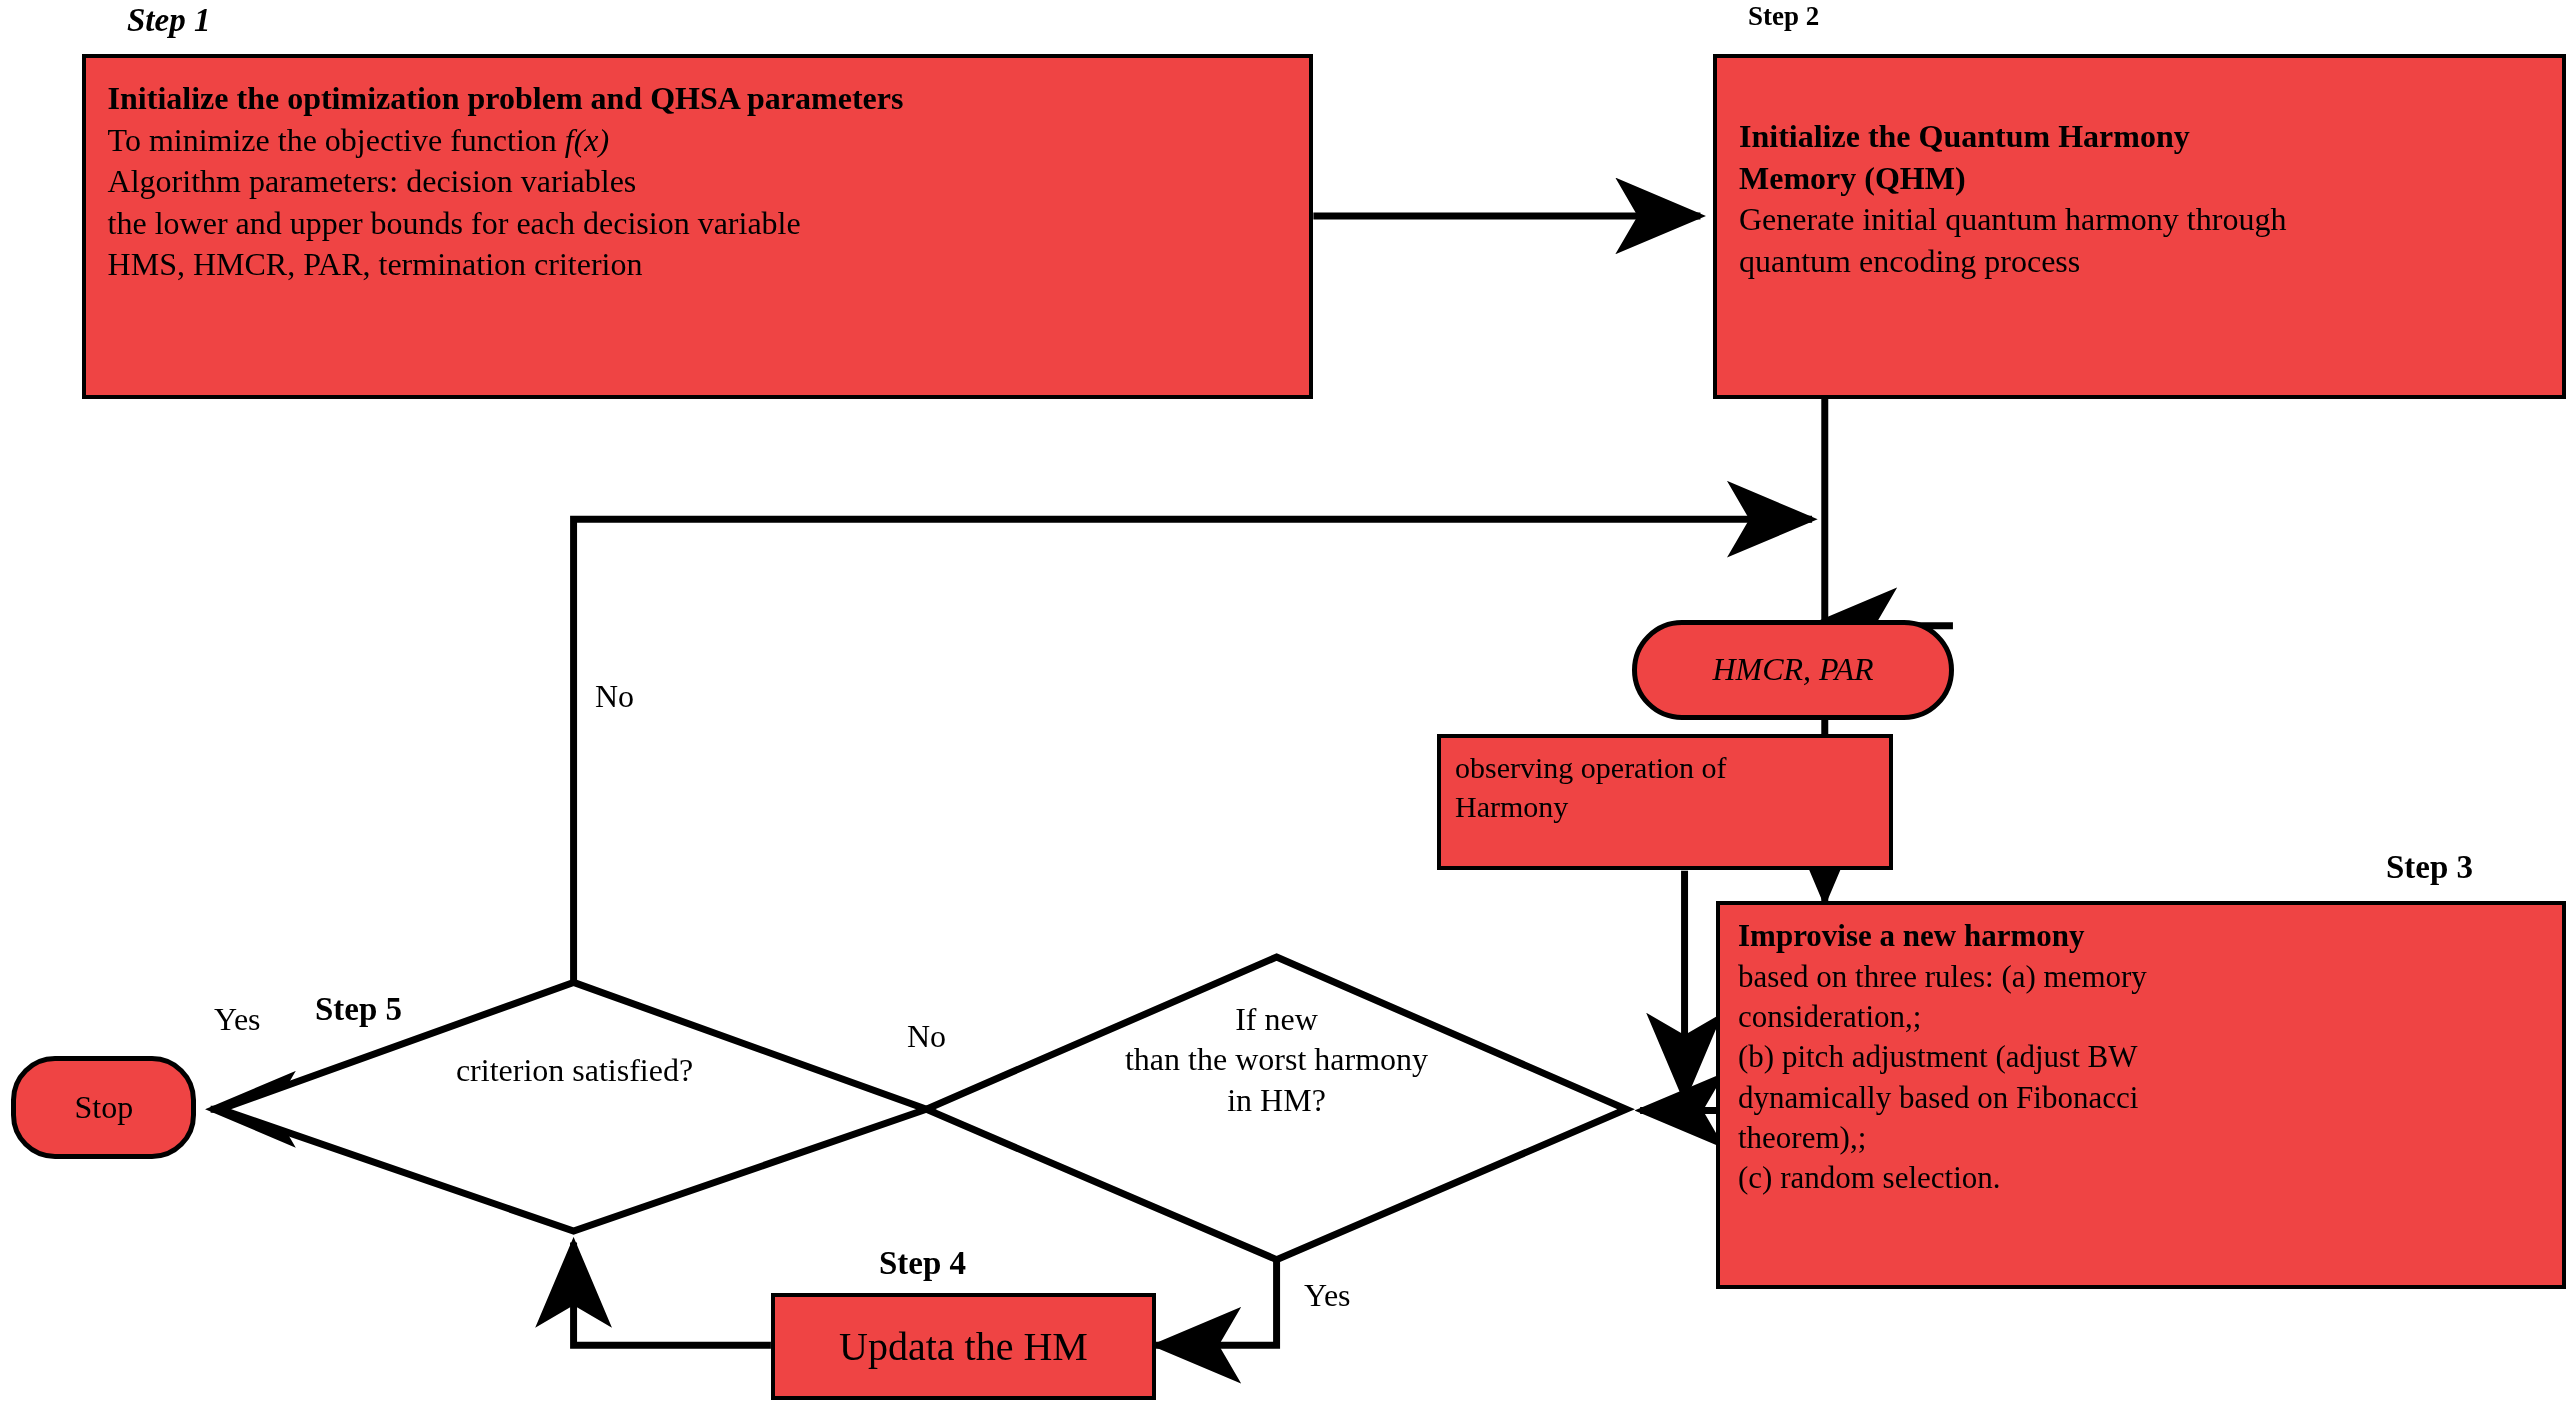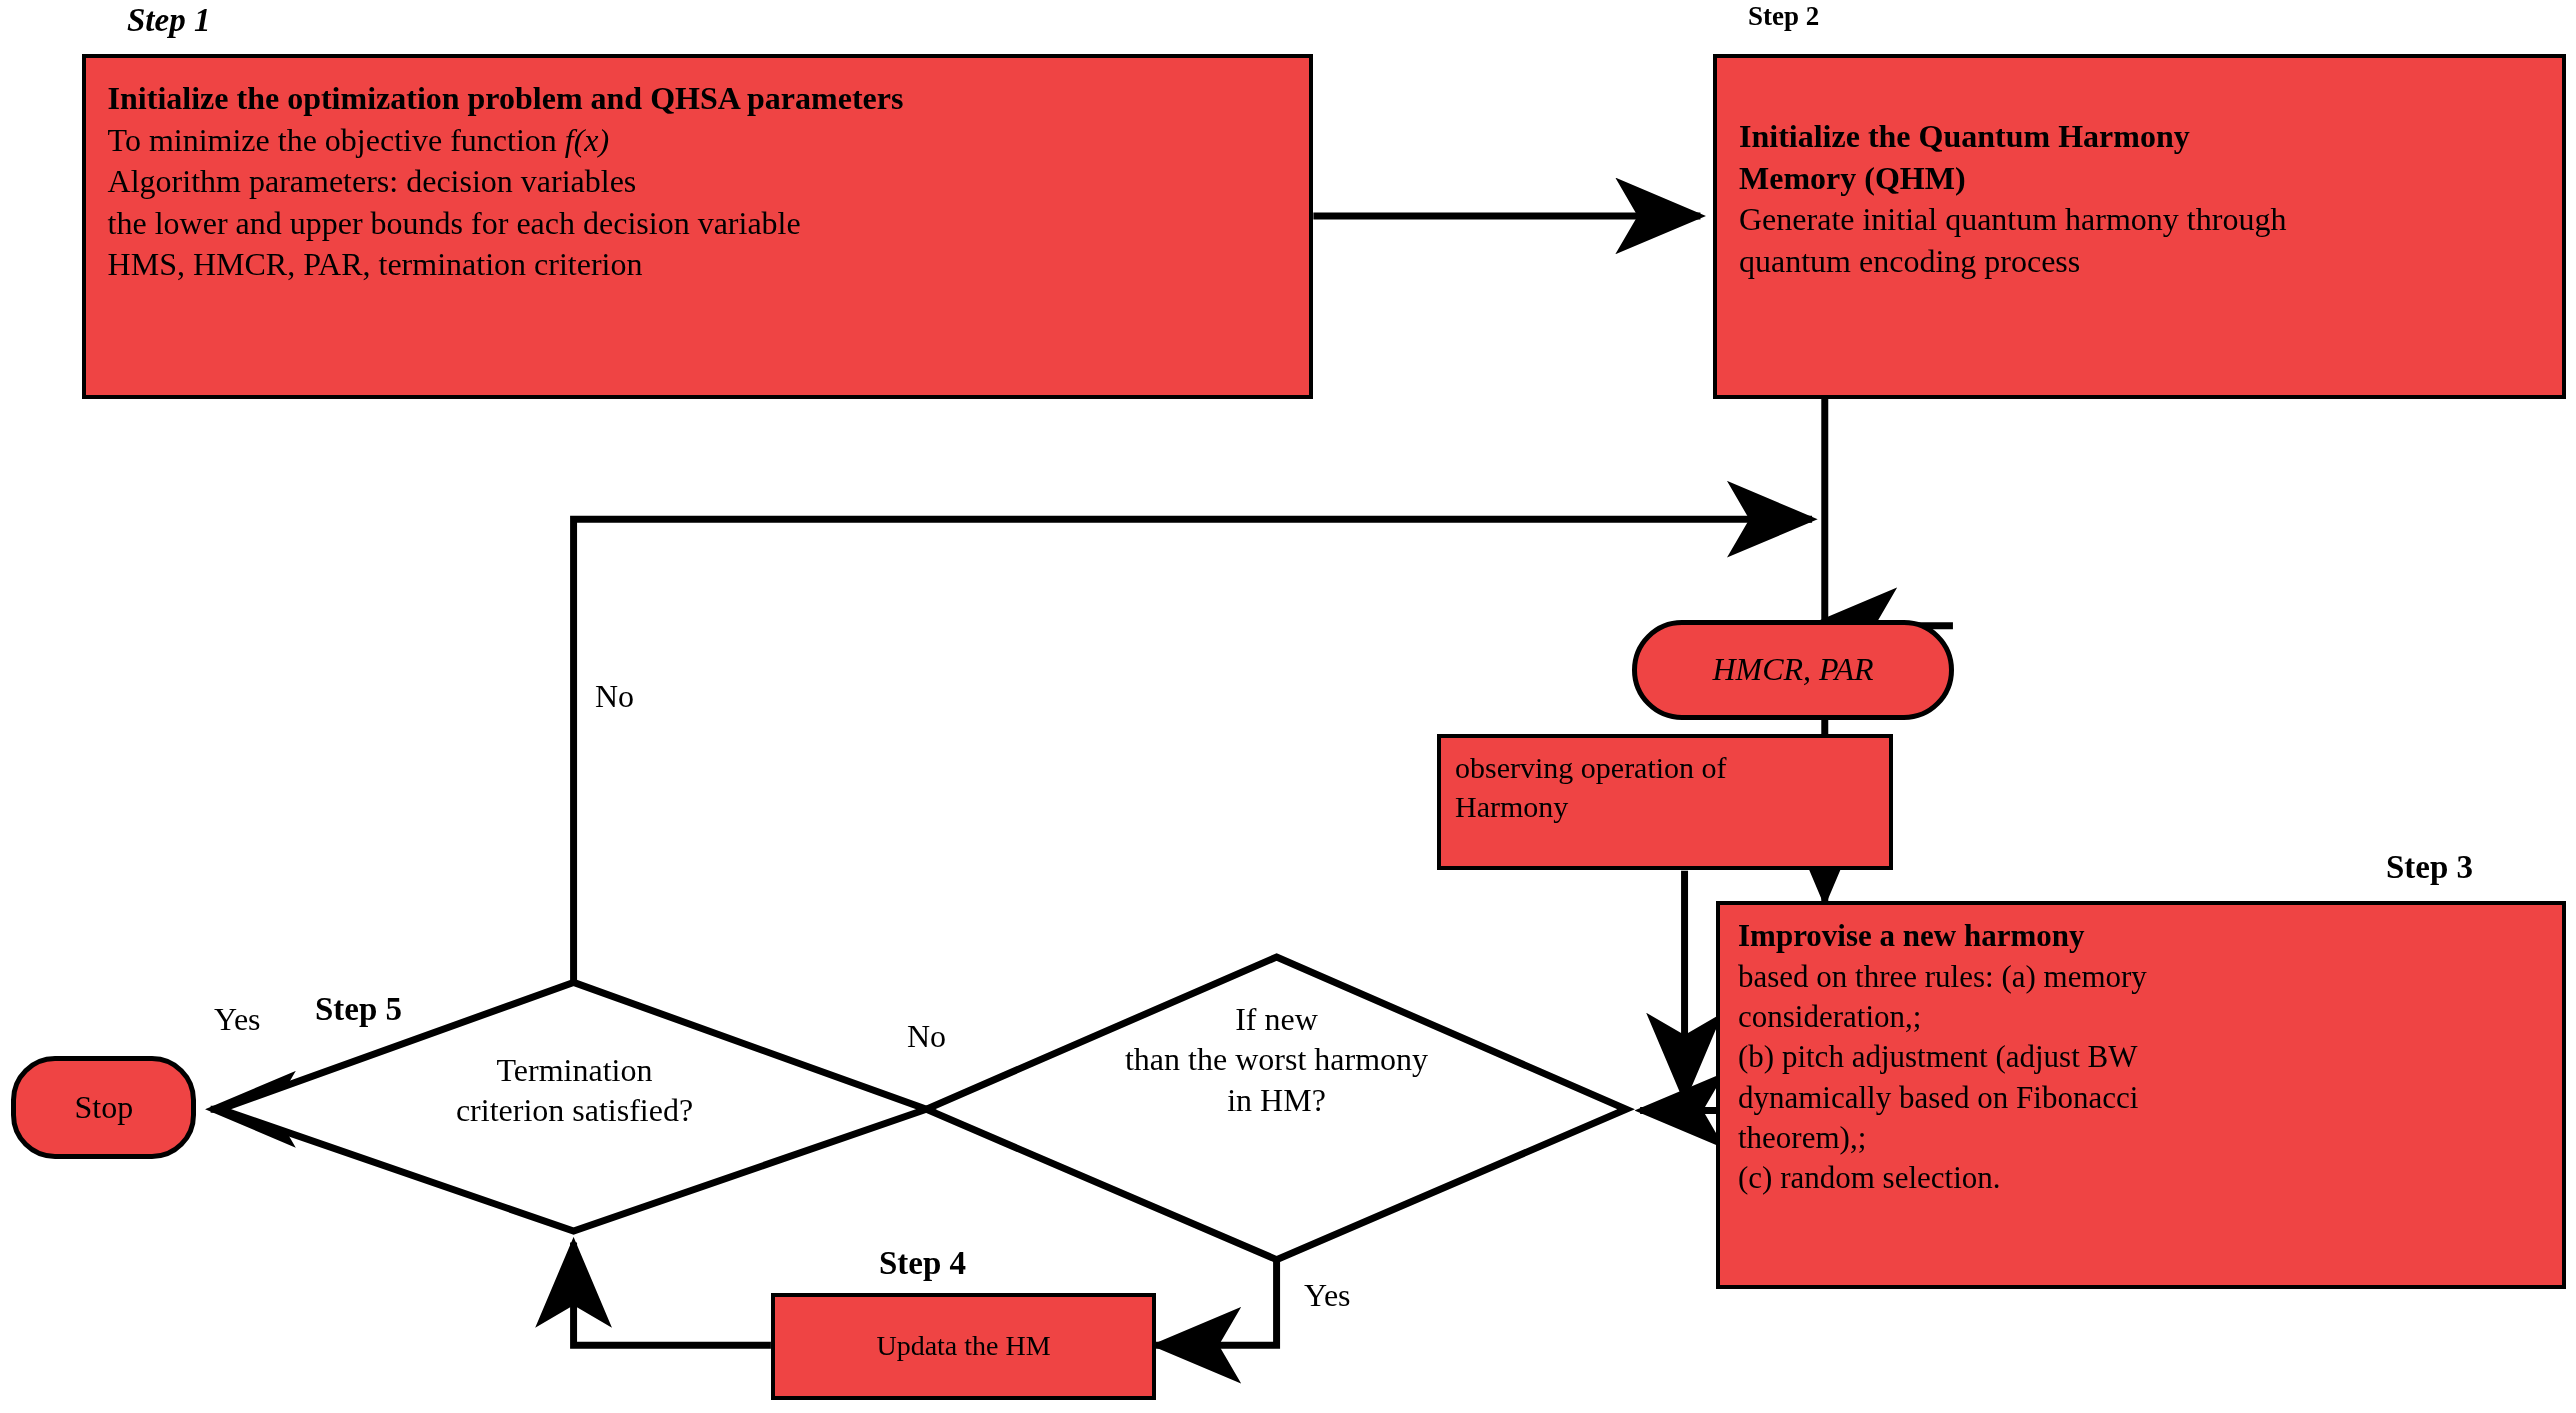--- a/index.html
+++ b/index.html
@@ -135,32 +135,31 @@
 
   <div class="diamondtext" style="left:999px; top:999px; width:555px; font-size:32px;">
     <div>If new</div>
     <div>than the worst harmony</div>
     <div>in HM?</div>
   </div>
 
   <div class="steplabel" style="left:315px; top:991px; font-size:33px;">Step 5</div>
 
   <div class="diamondtext" style="left:292px; top:1050px; width:565px; font-size:32px;">
-    <div>Termination</div>
     <div>criterion satisfied?</div>
   </div>
 
   <div class="node stopbox" style="left:11.4px; top:1056px; width:185px; height:103px;">
     <div class="boxtext" style="font-size:32px;">Stop</div>
   </div>
 
   <div class="steplabel" style="left:879px; top:1245px; font-size:33px;">Step 4</div>
 
   <div class="node rectbox" style="left:771px; top:1293px; width:385px; height:107px; display:flex; align-items:center; justify-content:center;">
-    <div class="boxtext" style="font-size:28px;">Updata the HM</div>
+    <div class="boxtext" style="font-size:40px;">Updata the HM</div>
   </div>
 
   <div class="edgelabel" style="left:595px; top:678px; font-size:32px;">No</div>
 
   <div class="edgelabel" style="left:907px; top:1018px; font-size:32px;">No</div>
 
   <div class="edgelabel" style="left:214px; top:1001px; font-size:32px;">Yes</div>
 
   <div class="edgelabel" style="left:1304px; top:1277px; font-size:32px;">Yes</div>
 

